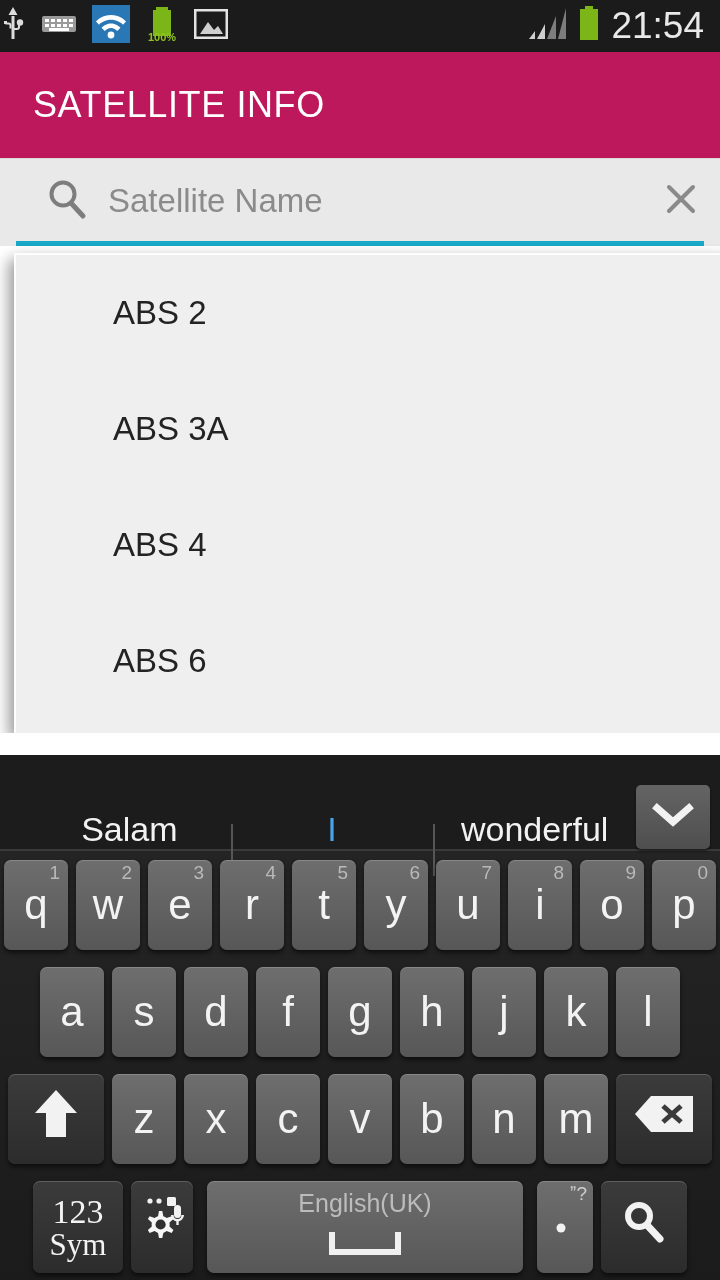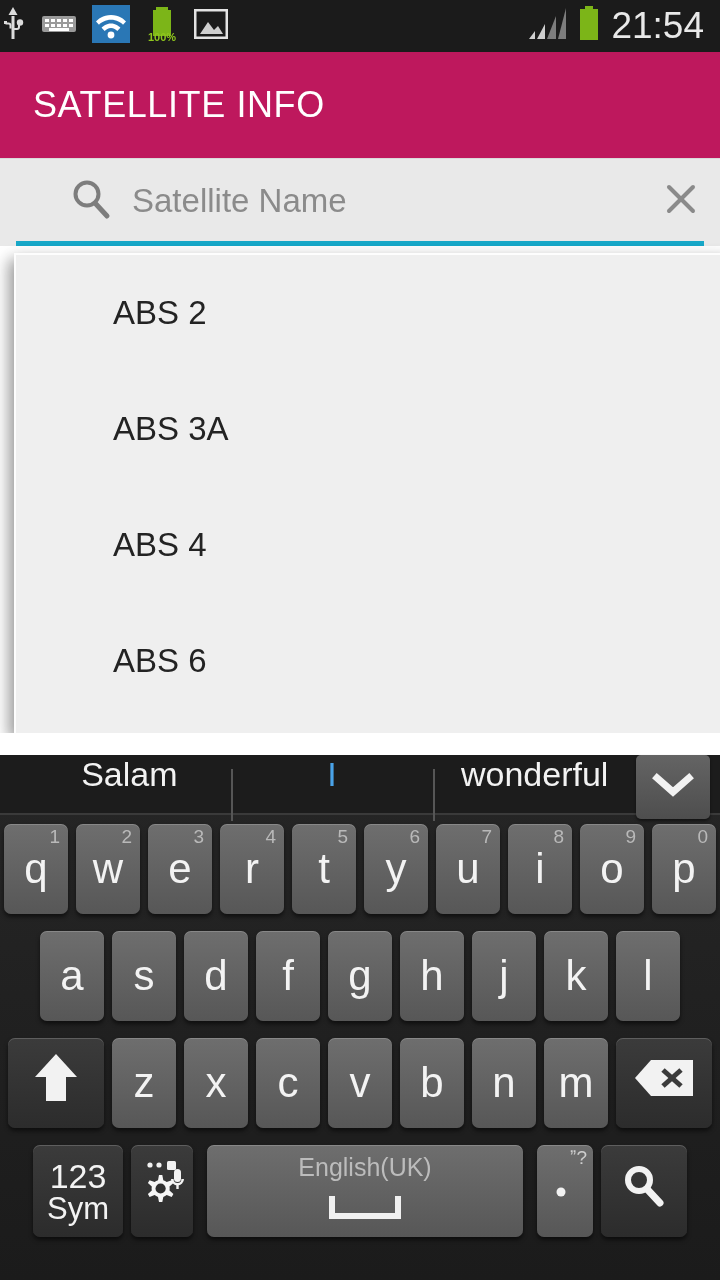--- a/index.html
+++ b/index.html
@@ -18,40 +18,40 @@
   
   .actionbar{ position:absolute; left:0; top:52px; width:720px; height:106px;
     background:#be185d; }
   .actionbar .title{ position:absolute; left:33px; top:50%; transform:translateY(-50%);
     color:#ffffff; font-size:36px; letter-spacing:0.6px; font-weight:400; }
 
   
   .searchwrap{ position:absolute; left:0; top:158px; width:720px; height:88px;
     background:#e9e9e9; border-top:1px solid #dadada; }
   .searchrow{ position:absolute; left:0; top:0; width:720px; height:84px;
-    display:flex; align-items:center;padding-left:24px; }
+    display:flex; align-items:center; }
   .search-ico{ margin-left:46px; margin-right:20px; }
   .search-placeholder{ color:#8b8b8b; font-size:33px; flex:1; }
   .search-clear{ width:78px; height:84px; display:flex; align-items:center; justify-content:center; }
   .underline{ position:absolute; left:16px; bottom:0; width:688px; height:5px; background:#18a8c8; }
 
   
   .dropdown{ position:absolute; left:14px; top:253px; width:720px; height:480px;
     background:#efefef; border-top:2px solid #fdfdfd; border-left:2px solid #fdfdfd;
     box-shadow:-6px 6px 14px rgba(0,0,0,0.28), 0 8px 16px rgba(0,0,0,0.22); }
   .dd-item{ height:116px; display:flex; align-items:center; padding-left:97px;
     color:#232323; font-size:33px; }
   .dd-gap{ position:absolute; left:0; top:733px; width:720px; height:22px; background:#fff; }
 
   
   .keyboard{ position:absolute; left:0; top:755px; width:720px; height:525px;
     background:#1e1e1e;
     background-image:linear-gradient(#262626,#1b1b1b); }
 
-  .suggestbar{ position:relative; height:60px; display:flex; align-items:flex-start;
+  .suggestbar{ position:relative; height:96px; display:flex; align-items:flex-end;
     border-bottom:2px solid #3a3a3a; background:#1c1c1c;padding-left:28px; }
   .sugg{ flex:1; text-align:center; color:#f2f2f2; font-size:34px; position:relative; }
   .sugg.active{ color:#4aa3e8; }
   .sugg.divider:before{ content:""; position:absolute; left:0; top:14px; width:2px;
     height:52px; background:#565656; }
   .sugg-expand{ width:74px; height:64px; margin-right:10px; border-radius:5px;
     background:linear-gradient(#646464,#4e4e4e); display:flex; align-items:center;
     justify-content:center; box-shadow:0 2px 3px rgba(0,0,0,0.5); }
 
   .krow{ display:flex; align-items:center; justify-content:center;
@@ -62,21 +62,21 @@
     display:flex; align-items:center; justify-content:center;
     color:#f3f3f3; font-size:42px; font-weight:400; height:90px; width:60px; }
   .key.dark{ background:linear-gradient(#3b3b3b,#2c2c2c); }
   .key .hint{ position:absolute; top:2px; right:8px; font-size:19px; color:#b9b9b9; }
   .key .hint-l{ position:absolute; top:2px; right:6px; font-size:19px; color:#cfcfcf; }
   .row1 .key{ width:64px; }
   .row2 .key{ width:64px; }
   .row3 .key{ width:64px; }
   .key.shift{ width:96px; }
   .key.back{ width:96px; }
-  .key.sym{ width:90px; height:92px; flex-direction:column; line-height:1.0; font-size:31px;}
+  .key.sym{ width:90px; height:92px; flex-direction:column; line-height:1.0; font-size:31px;font-family:Liberation Serif, serif;}
   .key.sym .l1{ font-size:34px; }
   .key.sym .l2{ font-size:31px; }
   .key.settings{ width:62px; height:92px; }
   .key.space{ width:316px; height:92px; flex-direction:column; }
   .key.space .lang{ font-size:25px; color:#bcbcbc; margin-bottom:0; }
   .key.period{ width:56px; height:92px; }
   .key.searchkey{ width:86px; height:92px; }
   .row4{ height:110px; }
   .spacer{ width:6px; }
 </style>

